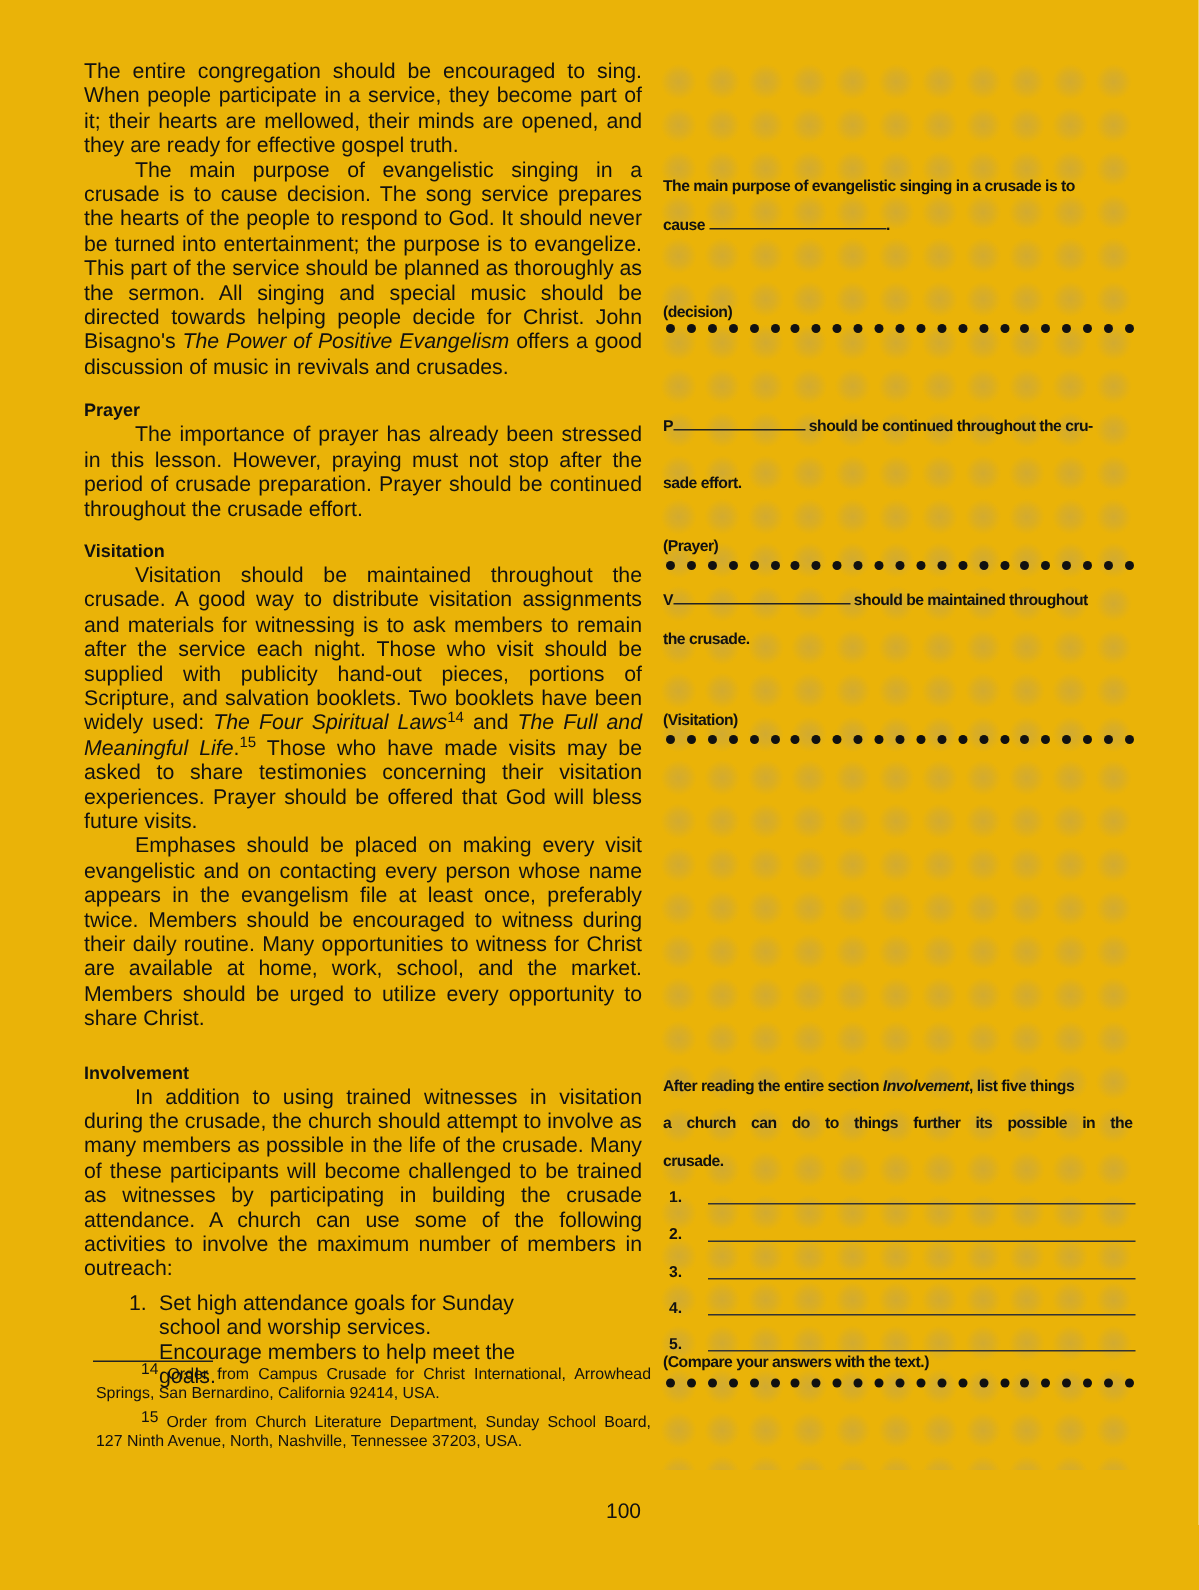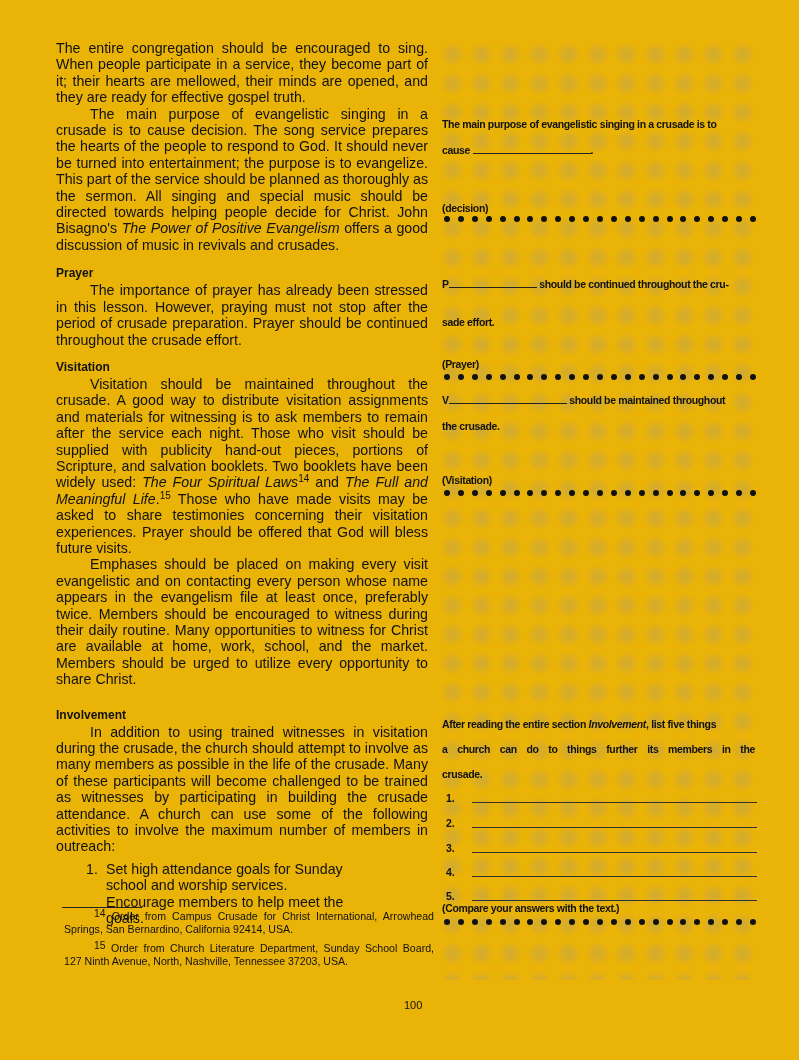--- a/index.html
+++ b/index.html
@@ -18,21 +18,21 @@
   .list li { display: flex; }
   .list .num { width: 20px; flex: none; }
   .list .txt { width: 240px; text-align: left; }
 
   
   .fn-rule { position: absolute; left: 62px; top: 907px; width: 80px; height: 1px; background: #222; }
   .footnotes { position: absolute; left: 62px; top: 910px; width: 372px;
                font-family: "Liberation Sans", sans-serif; font-size: 10.6px; line-height: 13.4px; color: #111; }
   .footnotes p { margin: 0 0 5px 2px; text-indent: 30px; text-align: justify; }
   .footnotes sup { font-size: 10.4px; vertical-align: 3px; line-height: 0; }
-  .page-number { position: absolute; left: 404px; top: 999px; font-family: "Liberation Sans", sans-serif; font-size: 11px; }
+  .page-number { position: absolute; left: 404px; top: 999px; font-family: "Liberation Sans", sans-serif; font-size: 14px; }
 
   
   .right-bg { position: absolute; left: 436px; top: 40px; width: 320px; height: 940px;
     background-image:
       radial-gradient(circle, rgba(150,150,150,0.28) 0px, rgba(150,150,150,0.18) 6px, rgba(255,255,255,0) 12px);
     background-size: 29px 29px; background-position: 2px 0px; }
   .right { position: absolute; left: 442px; width: 315px; font-family: "Liberation Sans", sans-serif;
            font-size: 10.5px; letter-spacing: -0.35px; color: #111; font-weight: bold; }
   .right .ln { position: absolute; left: 0; white-space: nowrap; }
   .blank { display: inline-block; border-bottom: 1px solid #222; height: 8px; vertical-align: baseline; }
@@ -178,21 +178,21 @@
     <div class="ln" style="top:0"><span>After reading the entire section </span><i>Involvement</i><span>, list five things</span></div>
     <div class="ln justify-line" style="top:25px" id="q4line2">
         <span>a</span>
         <span>church</span>
         <span>can</span>
         <span>do</span>
         <span>to</span>
         <span>things</span>
         <span>further</span>
         <span>its</span>
-        <span>members</span>
+        <span>possible</span>
         <span>in</span>
         <span>the</span>
       </div>
     <div class="ln" style="top:50px">crusade.</div>
   </div>
 
   <div class="ans-line" style="top:790px;height:14px">
       <span class="n">1.</span>
       <span class="rule"></span>
     </div>

